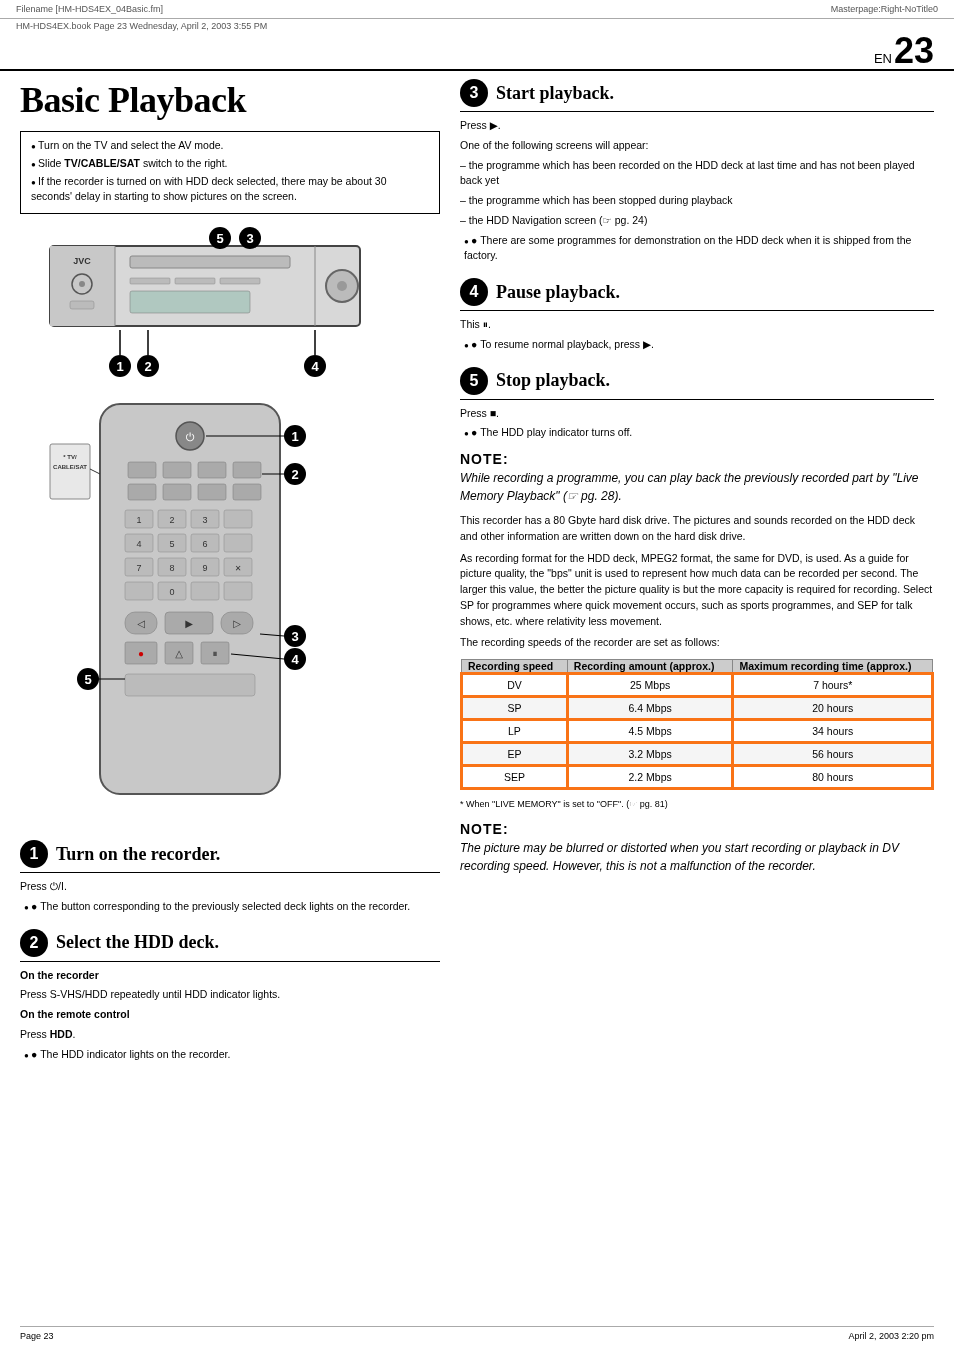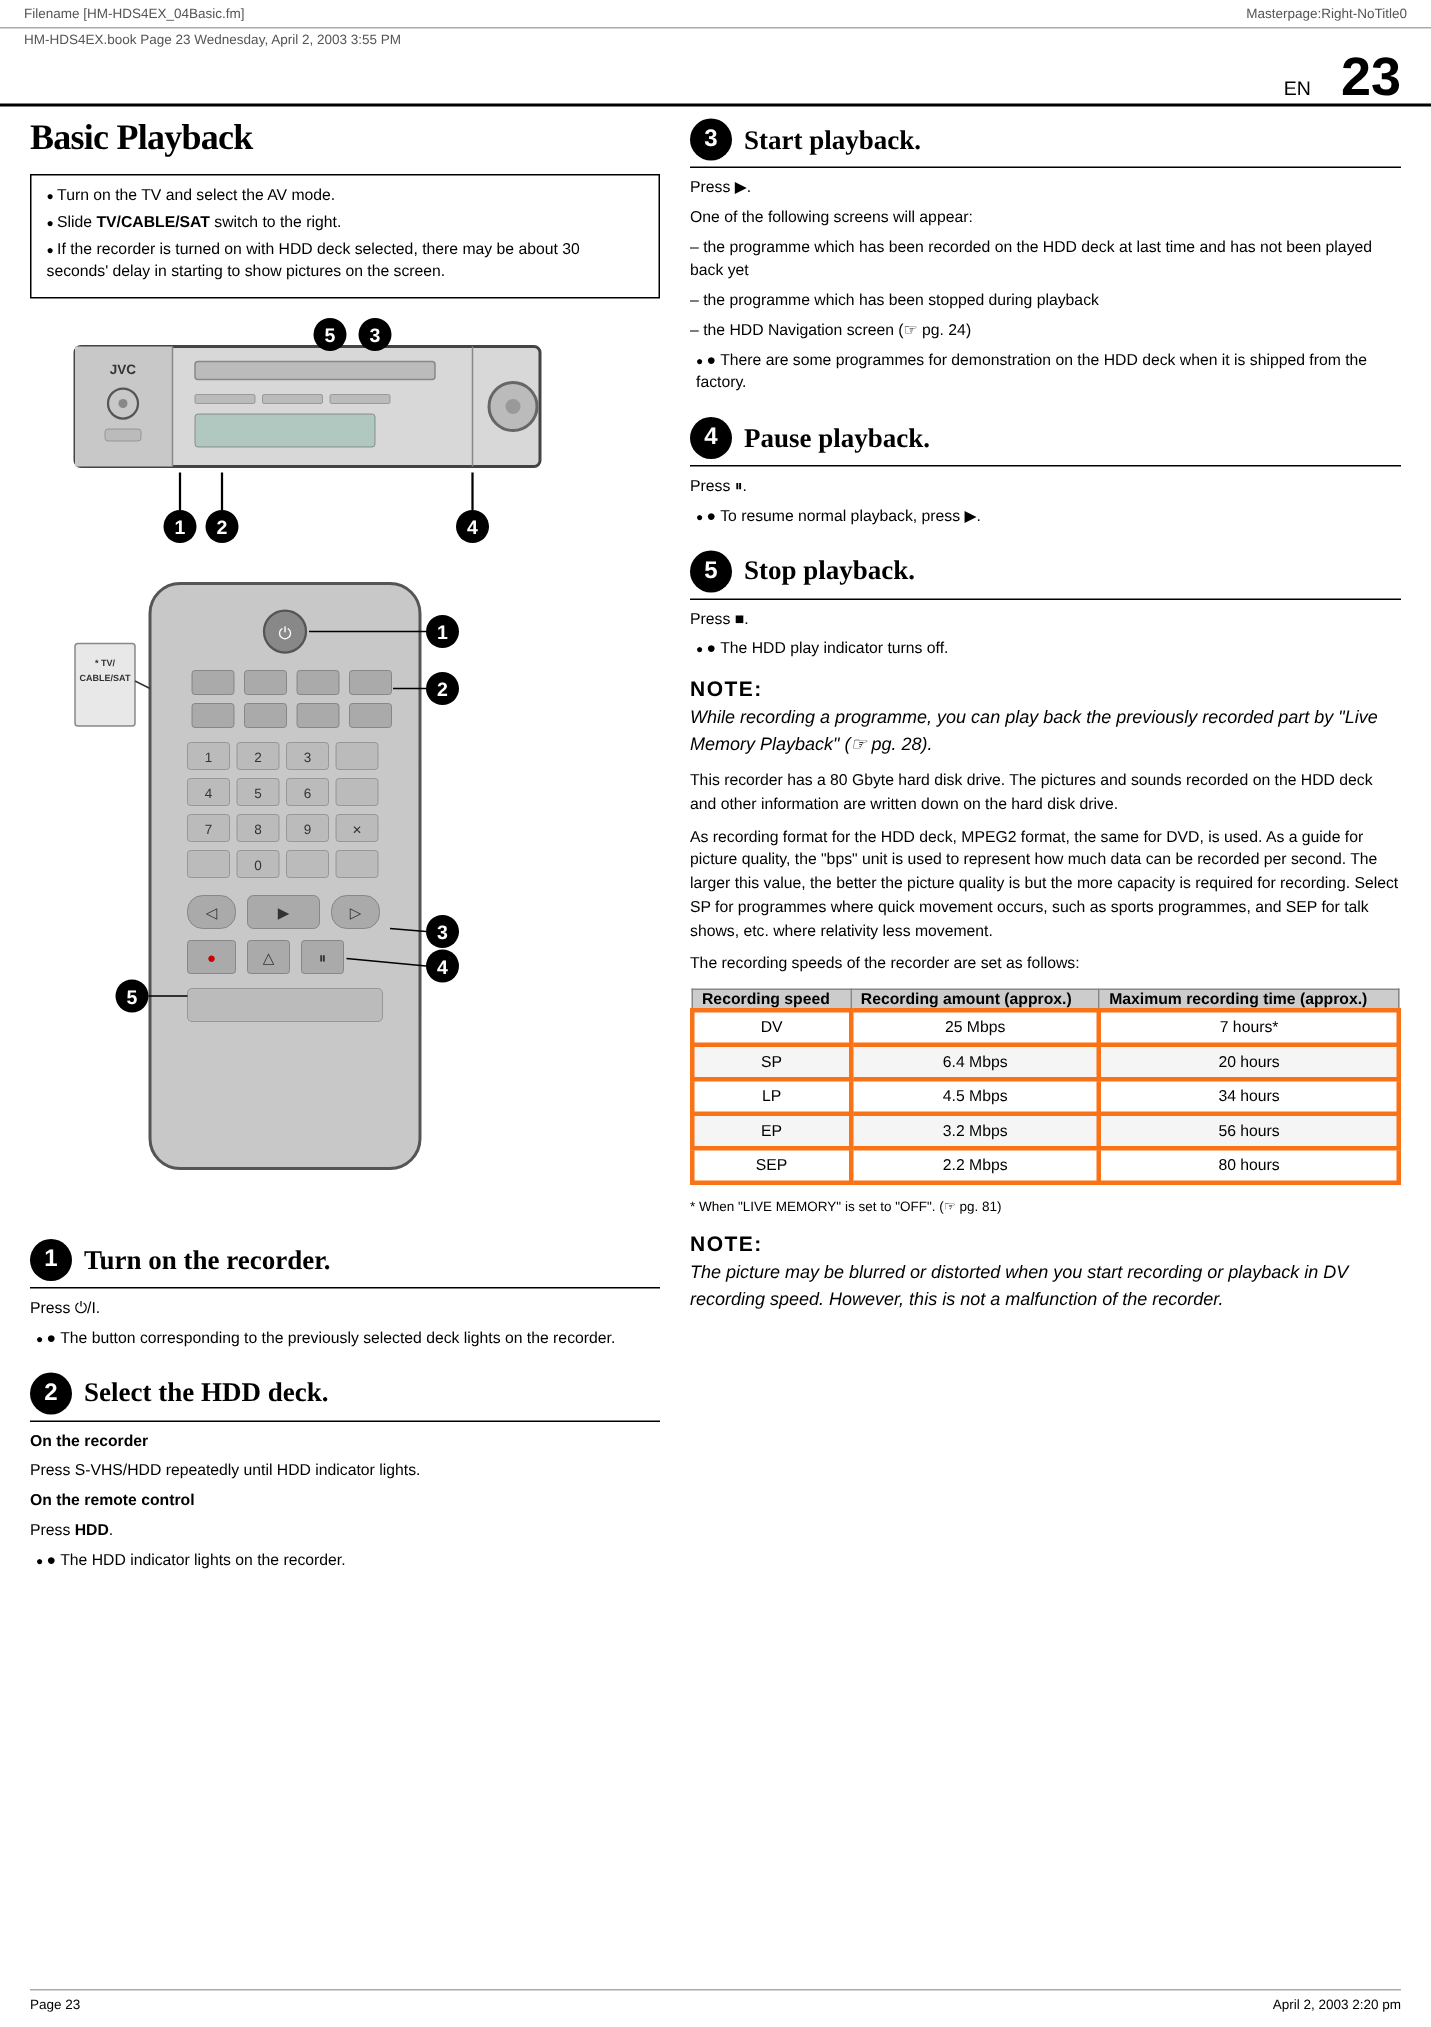--- a/index.html
+++ b/index.html
@@ -34,21 +34,21 @@
       display: flex;
       justify-content: flex-end;
       padding: 2px 20px 0 20px;
       font-size: 11px;
       border-bottom: 2px solid #000;
       margin-bottom: 0;
     }
     .page-num-box {
       display: flex;
       align-items: baseline;
-      gap: 20px;
+      gap: 2px;
     }
     .page-num-en {
       font-size: 13px;
       font-weight: normal;
     }
     .page-num-large {
       font-size: 36px;
       font-weight: bold;
       line-height: 1;
     }
@@ -60,21 +60,21 @@
     }
     .left-col {
       width: 420px;
       flex-shrink: 0;
     }
     .right-col {
       flex: 1;
     }
     
     .page-title {
-      font-size: 24px;
+      font-size: 36px;
       font-weight: bold;
       font-family: 'Times New Roman', Times, serif;
       margin-bottom: 10px;
       margin-top: 8px;
       letter-spacing: -0.5px;
     }
     
     .bullet-box {
       border: 1px solid #000;
       padding: 6px 10px;
@@ -420,21 +420,21 @@
         <ul>
             <li>● There are some programmes for demonstration on the HDD deck when it is shipped from the factory.</li>
           </ul>
       </div>
 
       <div class="step-header">
         <div class="step-num">4</div>
         <span class="step-title">Pause playback.</span>
       </div>
       <div class="step-body">
-        <p>Press ⏸.</p>
+        <p>This ⏸.</p>
         <ul>
             <li>● To resume normal playback, press ▶.</li>
           </ul>
       </div>
 
       <div class="step-header">
         <div class="step-num">5</div>
         <span class="step-title">Stop playback.</span>
       </div>
       <div class="step-body">

